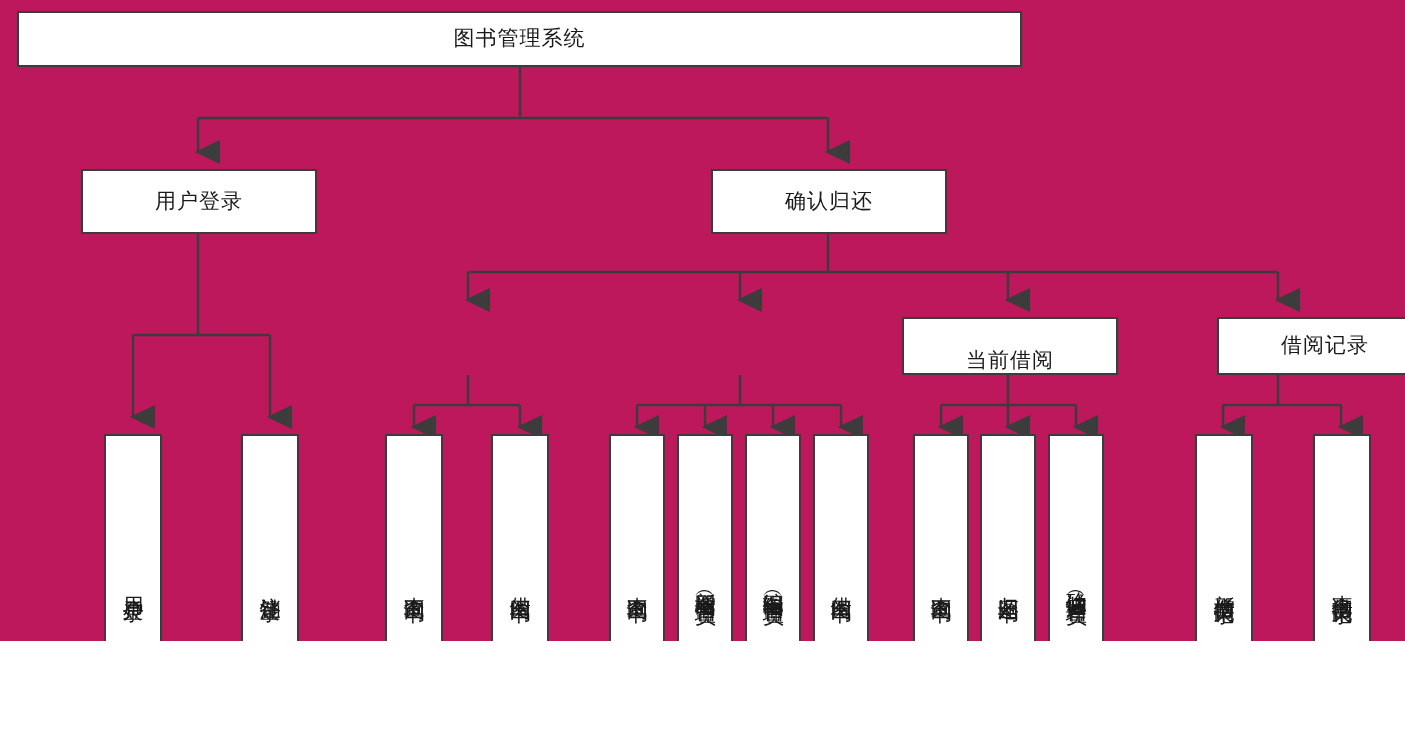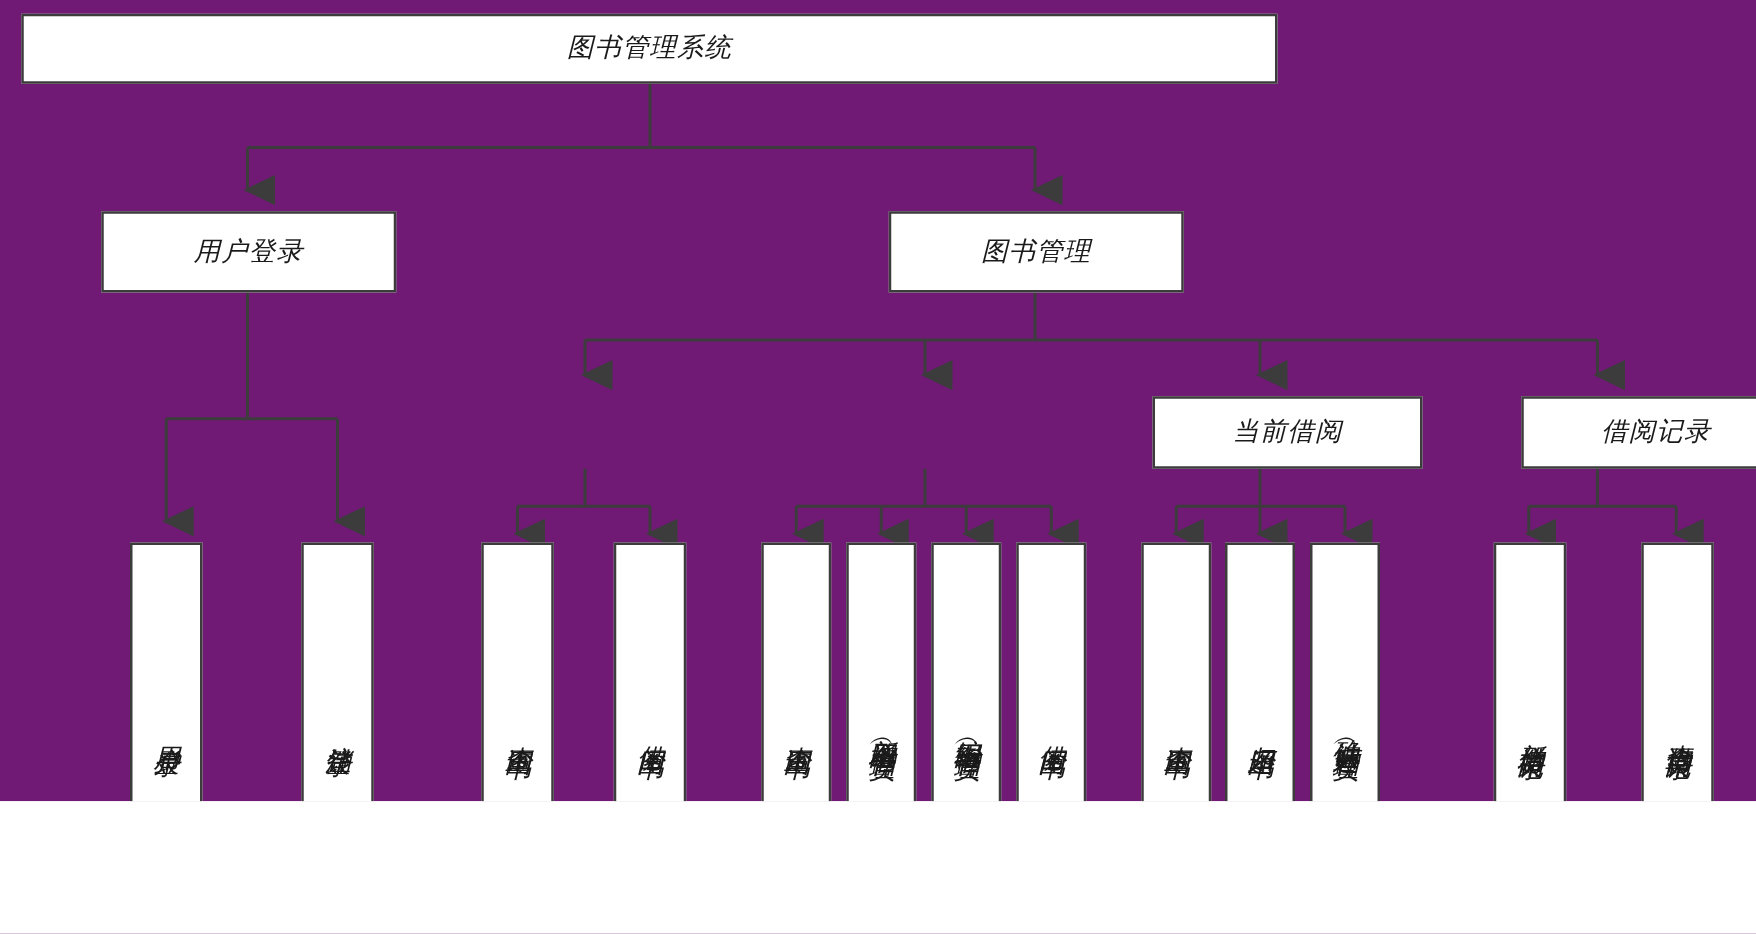--- a/index.html
+++ b/index.html
@@ -7,23 +7,22 @@
     padding: 0;
     background: #ffffff;
   }
   body {
     font-family: "DejaVu Sans", "Liberation Sans", sans-serif;
   }
   #canvas {
     position: relative;
     width: 1405px;
     height: 641px;
-    background: #701a75;
+    background: #be185d;
     overflow: hidden;
-    font-style: italic;
   }
   .node {
     position: absolute;
     box-sizing: border-box;
     border: 2px solid #3c3c3c;
     background: #ffffff;
     display: flex;
     align-items: center;
     justify-content: center;
     color: #1a1a1a;
@@ -120,24 +119,24 @@
   </svg>
 
   <div class="node horiz" style="left:17px; top:11px; width:1005px; height:56px;">
     <span>图书管理系统</span>
   </div>
 
   <div class="node horiz" style="left:81px; top:169px; width:236px; height:65px;">
     <span>用户登录</span>
   </div>
   <div class="node horiz" style="left:711px; top:169px; width:236px; height:65px;">
-    <span>图书管理</span>
+    <span>确认归还</span>
   </div>
 
-  <div class="node horiz" style="left:922px; top:317px; width:216px; height:58px;">
+  <div class="node horiz" style="left:902px; top:317px; width:216px; height:58px;align-items:flex-end;">
     <span>当前借阅</span>
   </div>
   <div class="node horiz" style="left:1217px; top:317px; width:216px; height:58px;">
     <span>借阅记录</span>
   </div>
 
   <div class="node vert" style="left:104px; top:434px; width:58px; height:299px;">
     <span class="vlabel">用户登录</span>
   </div>
   <div class="node vert" style="left:241px; top:434px; width:58px; height:299px;">

